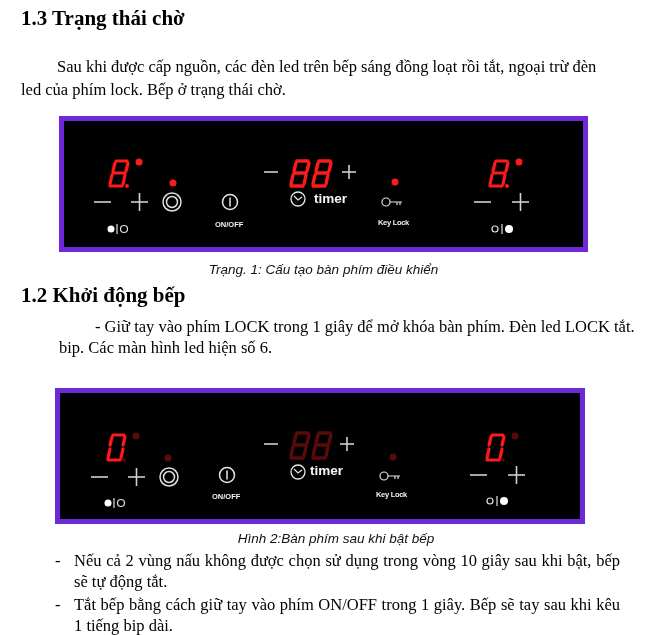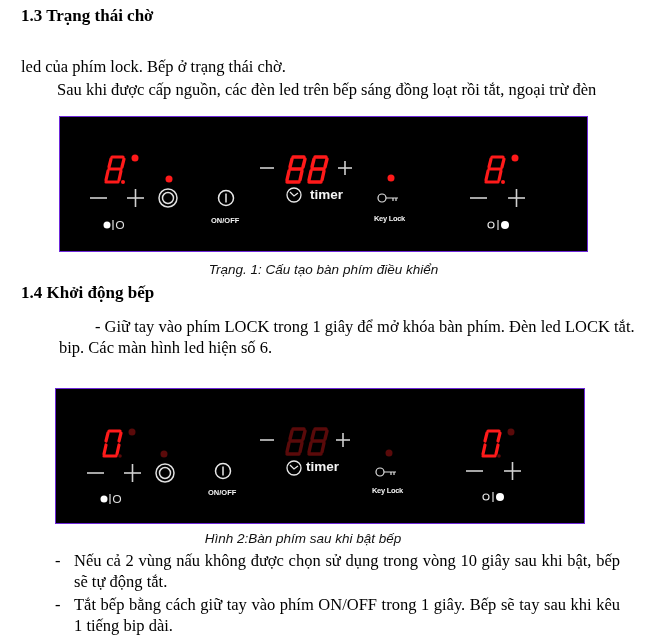--- a/index.html
+++ b/index.html
@@ -1,43 +1,43 @@
 <!DOCTYPE html>
 <html><head>
   <meta charset="utf-8">
   <style>
     html, body { margin: 0; padding: 0; background: #ffffff; }
     body {
       width: 656px; height: 635px; position: relative; overflow: hidden;
       font-family: "Liberation Serif", serif; color: #000;
     }
     .abs { position: absolute; }
-    .h2 { font-weight: bold; font-size: 17px; left: 21px; }
+    .h2 { font-weight: bold; font-size: 21px; left: 21px; }
     .para { font-size: 16.5px; line-height: 23px; left: 21px; width: 600px; }
     .indent { text-indent: 36px; }
     .caption {
       font-family: "Liberation Sans", sans-serif; font-style: italic;
       font-size: 13.5px; color: #111; text-align: center;
     }
     .panel {
-      background: #000; border: 1px solid #6d28d9; box-sizing: border-box;
+      background: #000; border: 5px solid #6d28d9; box-sizing: border-box;
     }
     .sans { font-family: "Liberation Sans", sans-serif; }
     .white { color: #f4f4f4; }
     .bullet-list { left: 55px; width: 565px; font-size: 16.5px; line-height: 21px; }
     .bullet-item { position: relative; padding-left: 19px; }
     .bullet-item .dash { position: absolute; left: 0; top: 0; }
   </style>
 </head>
 <body>
 
 <div class="abs h2" style="top:6px;">1.3 Trạng thái chờ</div>
 <div class="abs para indent" style="top:55px;">
+  <div>Sau khi được cấp nguồn, các đèn led trên bếp sáng đồng loạt rồi tắt, ngoại trừ đèn</div>
   <div style="text-indent:0">led của phím lock. Bếp ở trạng thái chờ.</div>
-  <div>Sau khi được cấp nguồn, các đèn led trên bếp sáng đồng loạt rồi tắt, ngoại trừ đèn</div>
 </div>
 
 <div class="abs panel" style="left:59px; top:116px; width:529px; height:136px;">
   <svg width="527" height="134" viewBox="0 0 527 134" style="position:absolute;left:0;top:0">
 
     <g fill="none" stroke="#ff1a1a" stroke-width="3.2" stroke-linecap="round">
       <path d="M52 40 L63 40 M51 42 L49 50 M64 42 L62 50 M49 52 L61 52 M48 54 L46 63 M61 54 L59 63 M46 65 L58 65"></path>
     </g>
     <circle cx="63" cy="65" r="2" fill="#ff1a1a"></circle>
     <circle cx="75" cy="41" r="3.5" fill="#ff1a1a"></circle>
@@ -83,21 +83,21 @@
     <line x1="438" y1="103" x2="438" y2="113" stroke="#e0e0e0" stroke-width="1.2"></line>
     <circle cx="445" cy="108" r="4" fill="#ffffff"></circle>
   </svg>
   <div class="abs sans white" style="left:250px; top:70px; font-size:13.5px; font-weight:bold;">timer</div>
   <div class="abs sans white" style="left:151px; top:99px; font-size:7.5px; font-weight:bold;">ON/OFF</div>
   <div class="abs sans white" style="left:314px; top:97px; font-size:7.5px; font-weight:bold; letter-spacing:-0.3px;">Key Lock</div>
 </div>
 
 <div class="abs caption" style="left:59px; width:529px; top:262px;">Trạng. 1: Cấu tạo bàn phím điều khiển</div>
 
-<div class="abs h2" style="top:283px;">1.4 Khởi động bếp</div>
+<div class="abs h2" style="top:283px;">1.2 Khởi động bếp</div>
 <div class="abs para" style="top:316px; line-height:21px;margin-left:38px;">
   <div class="indent" style="text-indent:36px">- Giữ tay vào phím LOCK trong 1 giây để mở khóa bàn phím. Đèn led LOCK tắt.</div>
   <div>bip. Các màn hình led hiện số 6.</div>
 </div>
 
 <div class="abs panel" style="left:55px; top:388px; width:530px; height:136px;">
   <svg width="528" height="134" viewBox="0 0 528 134" style="position:absolute;left:0;top:0">
 
     <g fill="none" stroke="#ff1a1a" stroke-width="3.2" stroke-linecap="round">
       <path d="M53 42 L64 42 M52 44 L50 52 M65 44 L63 52 M50 56 L48 65 M63 56 L61 65 M48 67 L60 67"></path>
@@ -137,21 +137,21 @@
     <line x1="456.5" y1="73" x2="456.5" y2="91" stroke="#d0d0d0" stroke-width="1.6"></line>
     <circle cx="430" cy="108" r="3" fill="none" stroke="#e0e0e0" stroke-width="1.2"></circle>
     <line x1="437" y1="103" x2="437" y2="113" stroke="#e0e0e0" stroke-width="1.2"></line>
     <circle cx="444" cy="108" r="4" fill="#ffffff"></circle>
   </svg>
   <div class="abs sans white" style="left:250px; top:70px; font-size:13.5px; font-weight:bold;">timer</div>
   <div class="abs sans white" style="left:152px; top:99px; font-size:7.5px; font-weight:bold;">ON/OFF</div>
   <div class="abs sans white" style="left:316px; top:97px; font-size:7.5px; font-weight:bold; letter-spacing:-0.3px;">Key Lock</div>
 </div>
 
-<div class="abs caption" style="left:38px; width:530px; top:531px;">Hình 2:Bàn phím sau khi bật bếp</div>
+<div class="abs caption" style="left:71px; width:530px; top:531px;">Hình 2:Bàn phím sau khi bật bếp</div>
 
 <div class="abs bullet-list" style="top:550px; text-align:justify;">
   <div class="bullet-item" style="margin-bottom:2px;">
     <span class="dash">-</span>
     <span>Nếu cả 2 vùng nấu không được chọn sử dụng trong vòng 10 giây sau khi bật, bếp sẽ tự động tắt.</span>
   </div>
   <div class="bullet-item">
     <span class="dash">-</span>
     <span>Tắt bếp bằng cách giữ tay vào phím ON/OFF trong 1 giây. Bếp sẽ tay sau khi kêu 1 tiếng bip dài.</span>
   </div>

